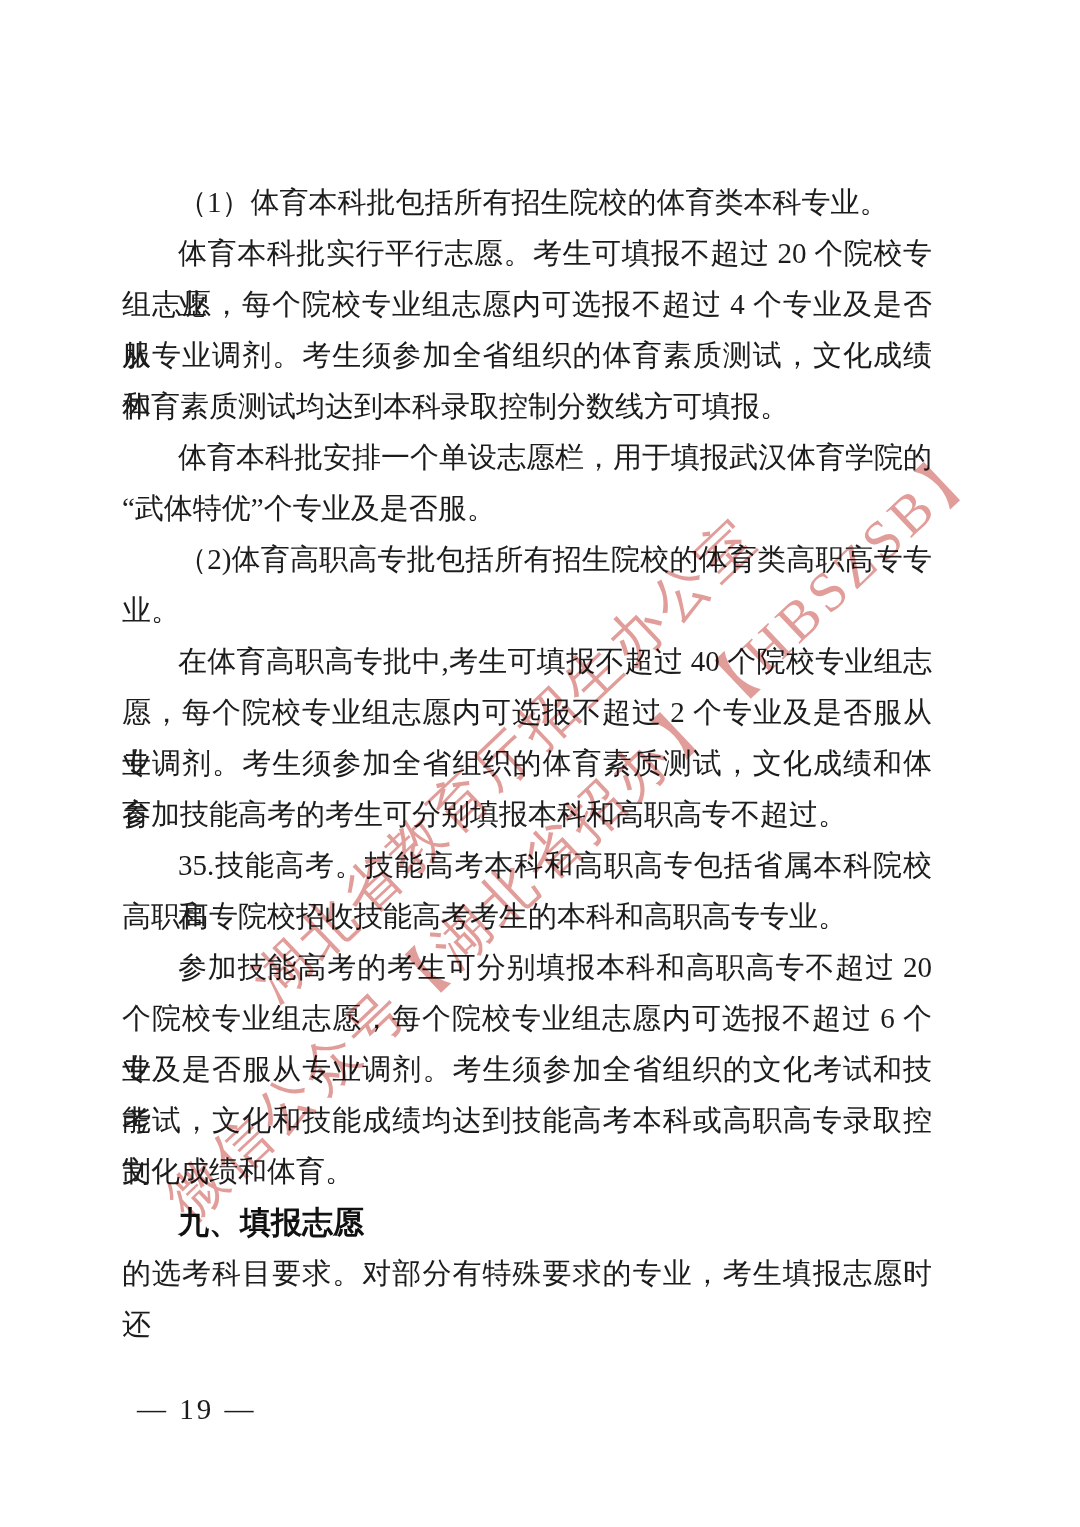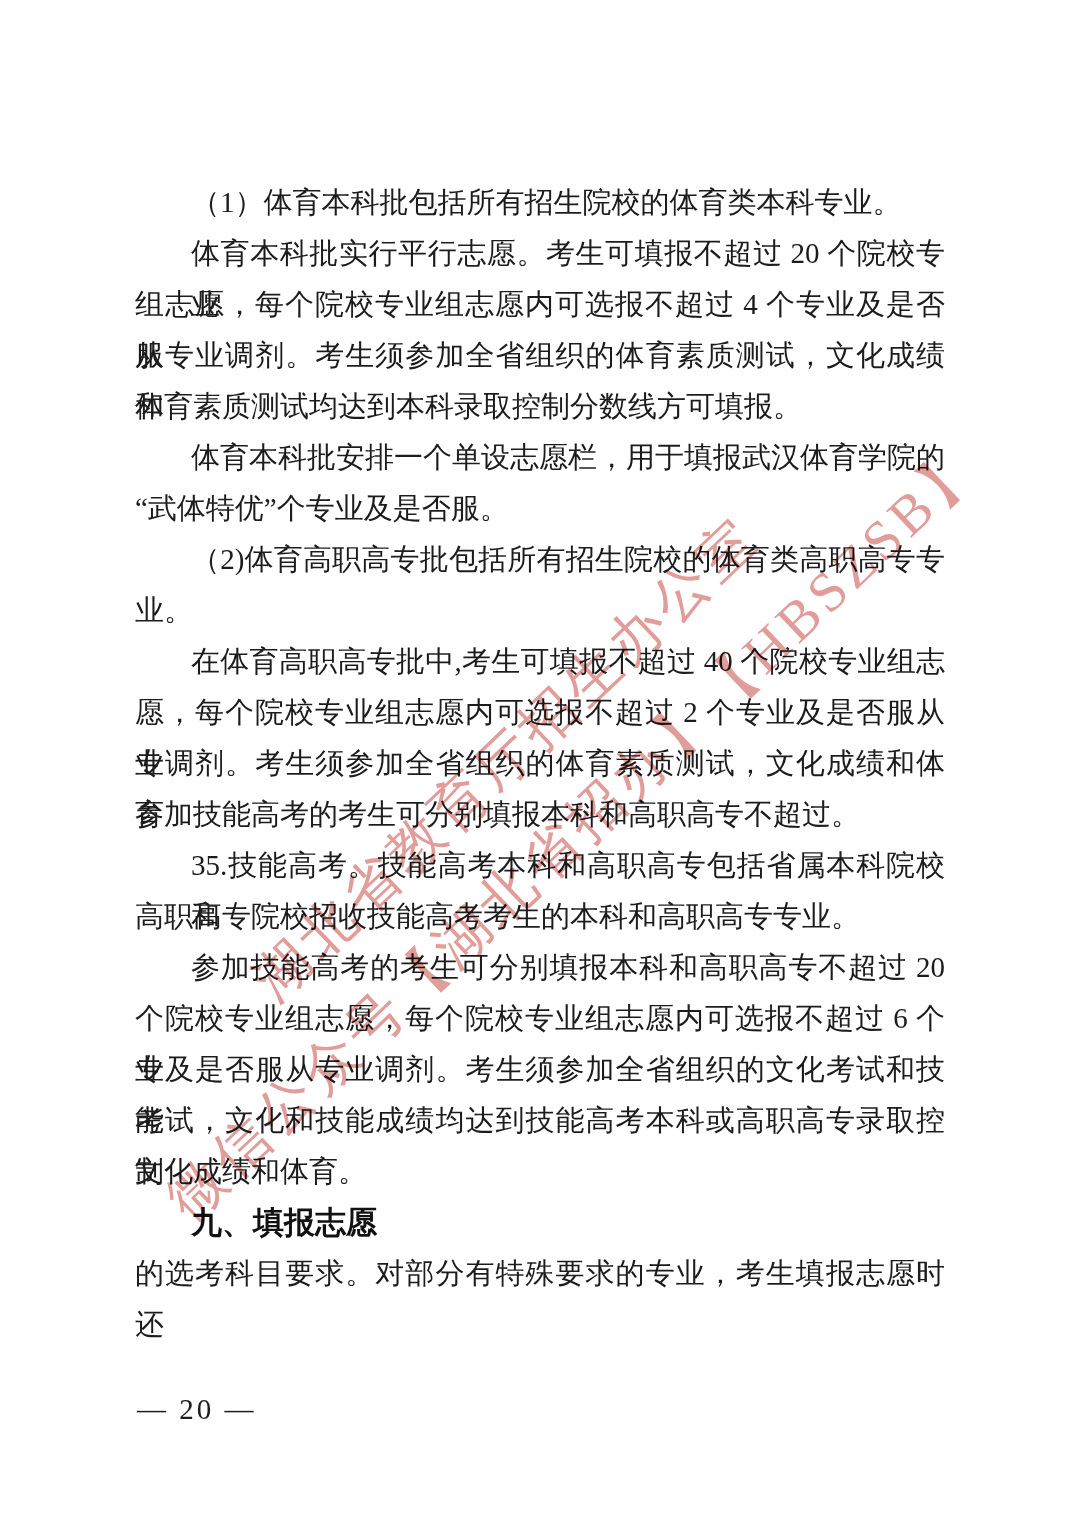--- a/index.html
+++ b/index.html
@@ -6,21 +6,21 @@
   .page{
     position:relative;
     width:1080px;height:1527px;
     margin:0 auto;
     background:#ffffff;
     overflow:hidden;
     font-family:"Liberation Serif","DejaVu Serif",serif;
     color:#1c1c1c;
   }
   .content{
-    position:absolute;left:135px;top:177px;width:810px;
+    position:absolute;left:122px;top:177px;width:810px;
   }
   .line{
     height:51px;line-height:51px;
     font-size:29px;
     white-space:nowrap;
   }
   .just{
     white-space:normal;
     text-align:justify;
     text-align-last:justify;
@@ -86,15 +86,15 @@
     <div class="line">高职高专院校招收技能高考考生的本科和高职高专专业。</div>
     <div class="line ind just">参加技能高考的考生可分别填报本科和高职高专不超过 20</div>
     <div class="line just">个院校专业组志愿，每个院校专业组志愿内可选报不超过 6 个专</div>
     <div class="line just">业及是否服从专业调剂。考生须参加全省组织的文化考试和技能</div>
     <div class="line just">考试，文化和技能成绩均达到技能高考本科或高职高专录取控制</div>
     <div class="line">文化成绩和体育。</div>
     <div class="line ind heading">九、填报志愿</div>
     <div class="line just">的选考科目要求。对部分有特殊要求的专业，考生填报志愿时还</div>
   </div>
 
-  <div class="footer">— 20 —</div>
+  <div class="footer">— 19 —</div>
 
 </div>
 
 </body></html>

